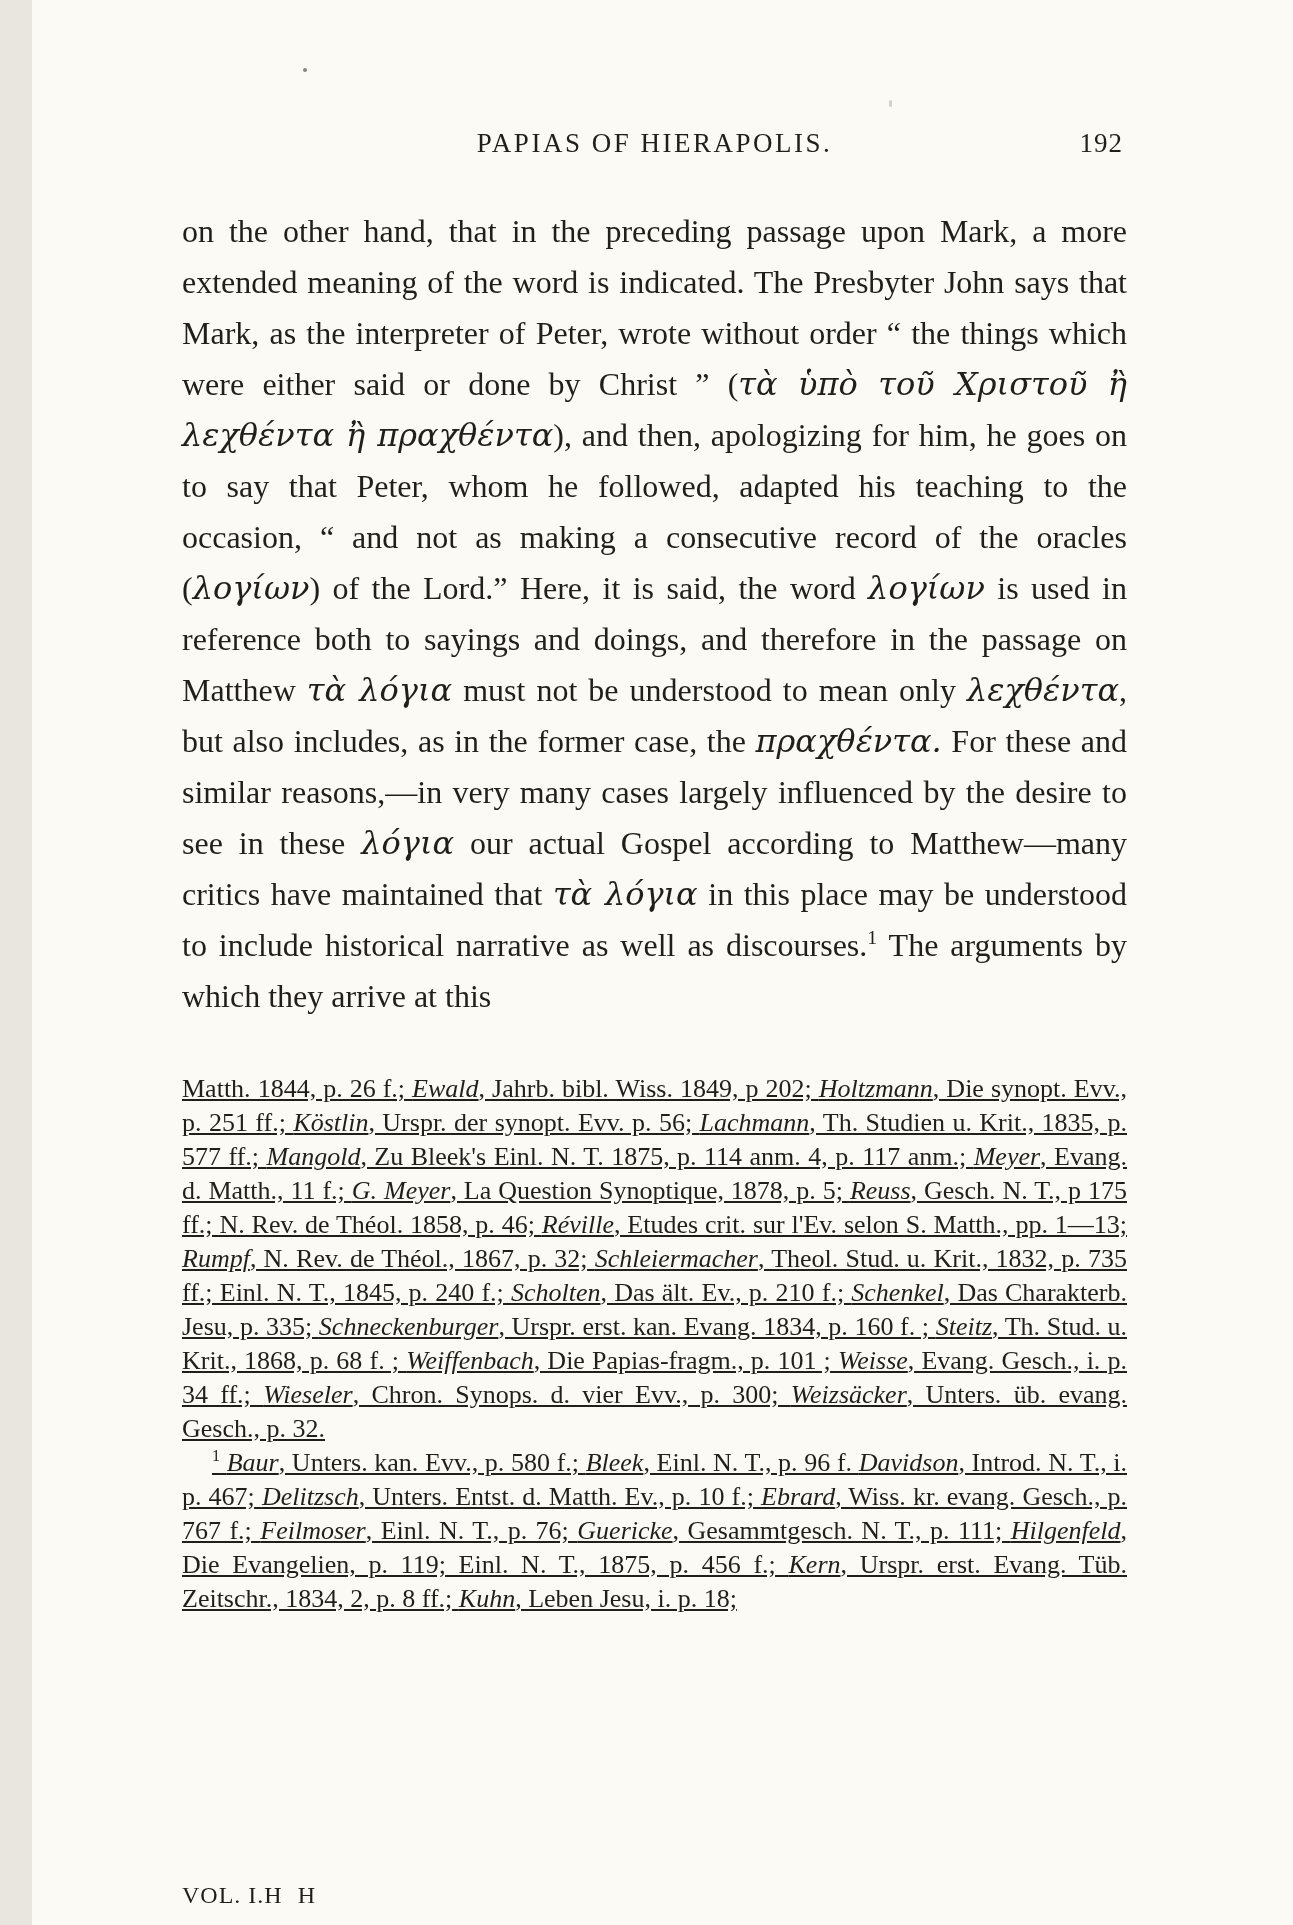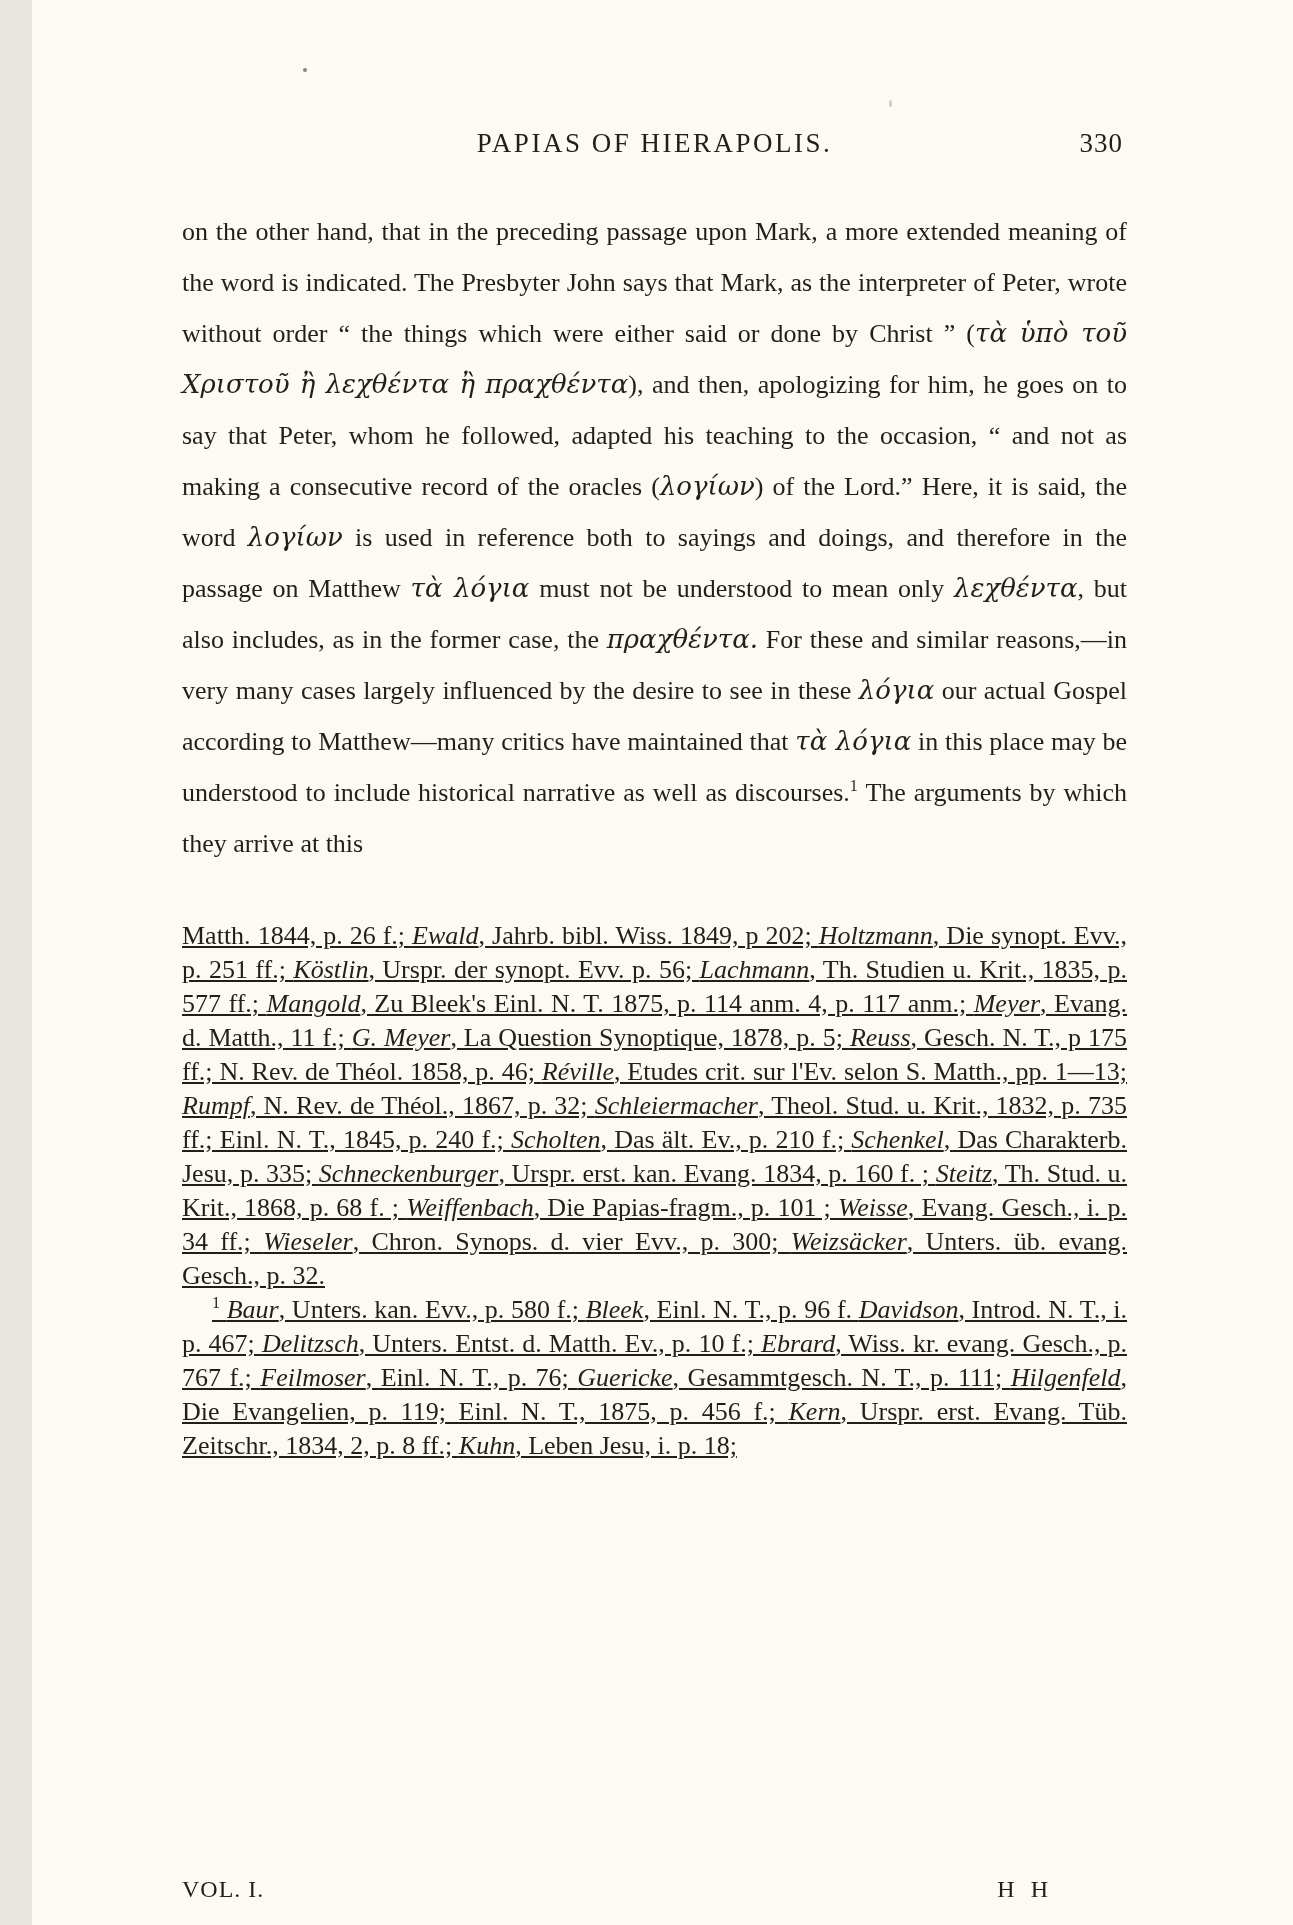--- a/index.html
+++ b/index.html
@@ -32,21 +32,21 @@
   }
   .page-number {
     position: absolute;
     right: 4px;
     top: 0;
     letter-spacing: 1px;
   }
 
   .body-text {
     margin: 34px 0 0 0;
-    font-size: 26px;
+    font-size: 32px;
     line-height: 51px;
     text-align: justify;
   }
 
   .greek { font-family: "DejaVu Serif", serif; font-style: italic; }
   .it { font-style: italic; }
   sup { font-size: 62%; line-height: 0; }
 
   .footnotes {
     margin-top: 50px;
@@ -54,24 +54,23 @@
     line-height: 34px;
     text-align: justify;
     text-decoration: underline;
   }
   .footnotes p { margin: 0; }
   .footnotes .note1 { text-indent: 30px; }
 
   .footer {
     position: absolute;
     left: 150px;
-    bottom: 22px;
+    bottom: 16px;
     width: 945px;
     display: flex;
-    justify-content: space-between;
     font-size: 24px;
     letter-spacing: 1px;
   }
   .footer .sig { margin-right: 74px; letter-spacing: 5px; font-family: Liberation Serif, serif; }
 
   .speck {
     position: absolute;
     background: rgba(40, 36, 30, 0.55);
     border-radius: 50%;
   }
@@ -81,21 +80,21 @@
 </head>
 <body>
 
 <div class="page">
 
   <span class="speck speck-1"></span>
   <span class="speck speck-2"></span>
 
   <div class="header">
     <span class="running-title">PAPIAS OF HIERAPOLIS.</span>
-    <span class="page-number">330</span>
+    <span class="page-number">192</span>
   </div>
 
   <p class="body-text"><span>on the other hand, that in the preceding passage upon Mark, a more extended meaning of the word is indicated. The Presbyter John says that Mark, as the interpreter of Peter, wrote without order “ the things which were either said or done by Christ ” (</span><span class="greek">τὰ ὑπὸ τοῦ Χριστοῦ ἢ λεχθέντα ἢ πραχθέντα</span><span>), and then, apologizing for him, he goes on to say that Peter, whom he followed, adapted his teaching to the occasion, “ and not as making a consecutive record of the oracles (</span><span class="greek">λογίων</span><span>) of the Lord.” Here, it is said, the word </span><span class="greek">λογίων</span><span> is used in reference both to sayings and doings, and therefore in the passage on Matthew </span><span class="greek">τὰ λόγια</span><span> must not be understood to mean only </span><span class="greek">λεχθέντα</span><span>, but also includes, as in the former case, the </span><span class="greek">πραχθέντα.</span><span> For these and similar reasons,—in very many cases largely influenced by the desire to see in these </span><span class="greek">λόγια</span><span> our actual Gospel according to Matthew—many critics have maintained that </span><span class="greek">τὰ λόγια</span><span> in this place may be understood to include historical narrative as well as discourses.</span><sup>1</sup><span> The arguments by which they arrive at this</span></p>
 
   <div class="footnotes">
     <p class="note-cont"><span>Matth. 1844, p. 26 f.; </span><span class="it">Ewald</span><span>, Jahrb. bibl. Wiss. 1849, p 202; </span><span class="it">Holtzmann</span><span>, Die synopt. Evv., p. 251 ff.; </span><span class="it">Köstlin</span><span>, Urspr. der synopt. Evv. p. 56; </span><span class="it">Lachmann</span><span>, Th. Studien u. Krit., 1835, p. 577 ff.; </span><span class="it">Mangold</span><span>, Zu Bleek's Einl. N. T. 1875, p. 114 anm. 4, p. 117 anm.; </span><span class="it">Meyer</span><span>, Evang. d. Matth., 11 f.; </span><span class="it">G. Meyer</span><span>, La Question Synoptique, 1878, p. 5; </span><span class="it">Reuss</span><span>, Gesch. N. T., p 175 ff.; N. Rev. de Théol. 1858, p. 46; </span><span class="it">Réville</span><span>, Etudes crit. sur l'Ev. selon S. Matth., pp. 1—13; </span><span class="it">Rumpf</span><span>, N. Rev. de Théol., 1867, p. 32; </span><span class="it">Schleiermacher</span><span>, Theol. Stud. u. Krit., 1832, p. 735 ff.; Einl. N. T., 1845, p. 240 f.; </span><span class="it">Scholten</span><span>, Das ält. Ev., p. 210 f.; </span><span class="it">Schenkel</span><span>, Das Charakterb. Jesu, p. 335; </span><span class="it">Schneckenburger</span><span>, Urspr. erst. kan. Evang. 1834, p. 160 f. ; </span><span class="it">Steitz</span><span>, Th. Stud. u. Krit., 1868, p. 68 f. ; </span><span class="it">Weiffenbach</span><span>, Die Papias-fragm., p. 101 ; </span><span class="it">Weisse</span><span>, Evang. Gesch., i. p. 34 ff.; </span><span class="it">Wieseler</span><span>, Chron. Synops. d. vier Evv., p. 300; </span><span class="it">Weizsäcker</span><span>, Unters. üb. evang. Gesch., p. 32.</span></p>
     <p class="note1"><sup>1</sup><span> </span><span class="it">Baur</span><span>, Unters. kan. Evv., p. 580 f.; </span><span class="it">Bleek</span><span>, Einl. N. T., p. 96 f. </span><span class="it">Davidson</span><span>, Introd. N. T., i. p. 467; </span><span class="it">Delitzsch</span><span>, Unters. Entst. d. Matth. Ev., p. 10 f.; </span><span class="it">Ebrard</span><span>, Wiss. kr. evang. Gesch., p. 767 f.; </span><span class="it">Feilmoser</span><span>, Einl. N. T., p. 76; </span><span class="it">Guericke</span><span>, Gesammtgesch. N. T., p. 111; </span><span class="it">Hilgenfeld</span><span>, Die Evangelien, p. 119; Einl. N. T., 1875, p. 456 f.; </span><span class="it">Kern</span><span>, Urspr. erst. Evang. Tüb. Zeitschr., 1834, 2, p. 8 ff.; </span><span class="it">Kuhn</span><span>, Leben Jesu, i. p. 18;</span></p>
   </div>
 
   <div class="footer">

